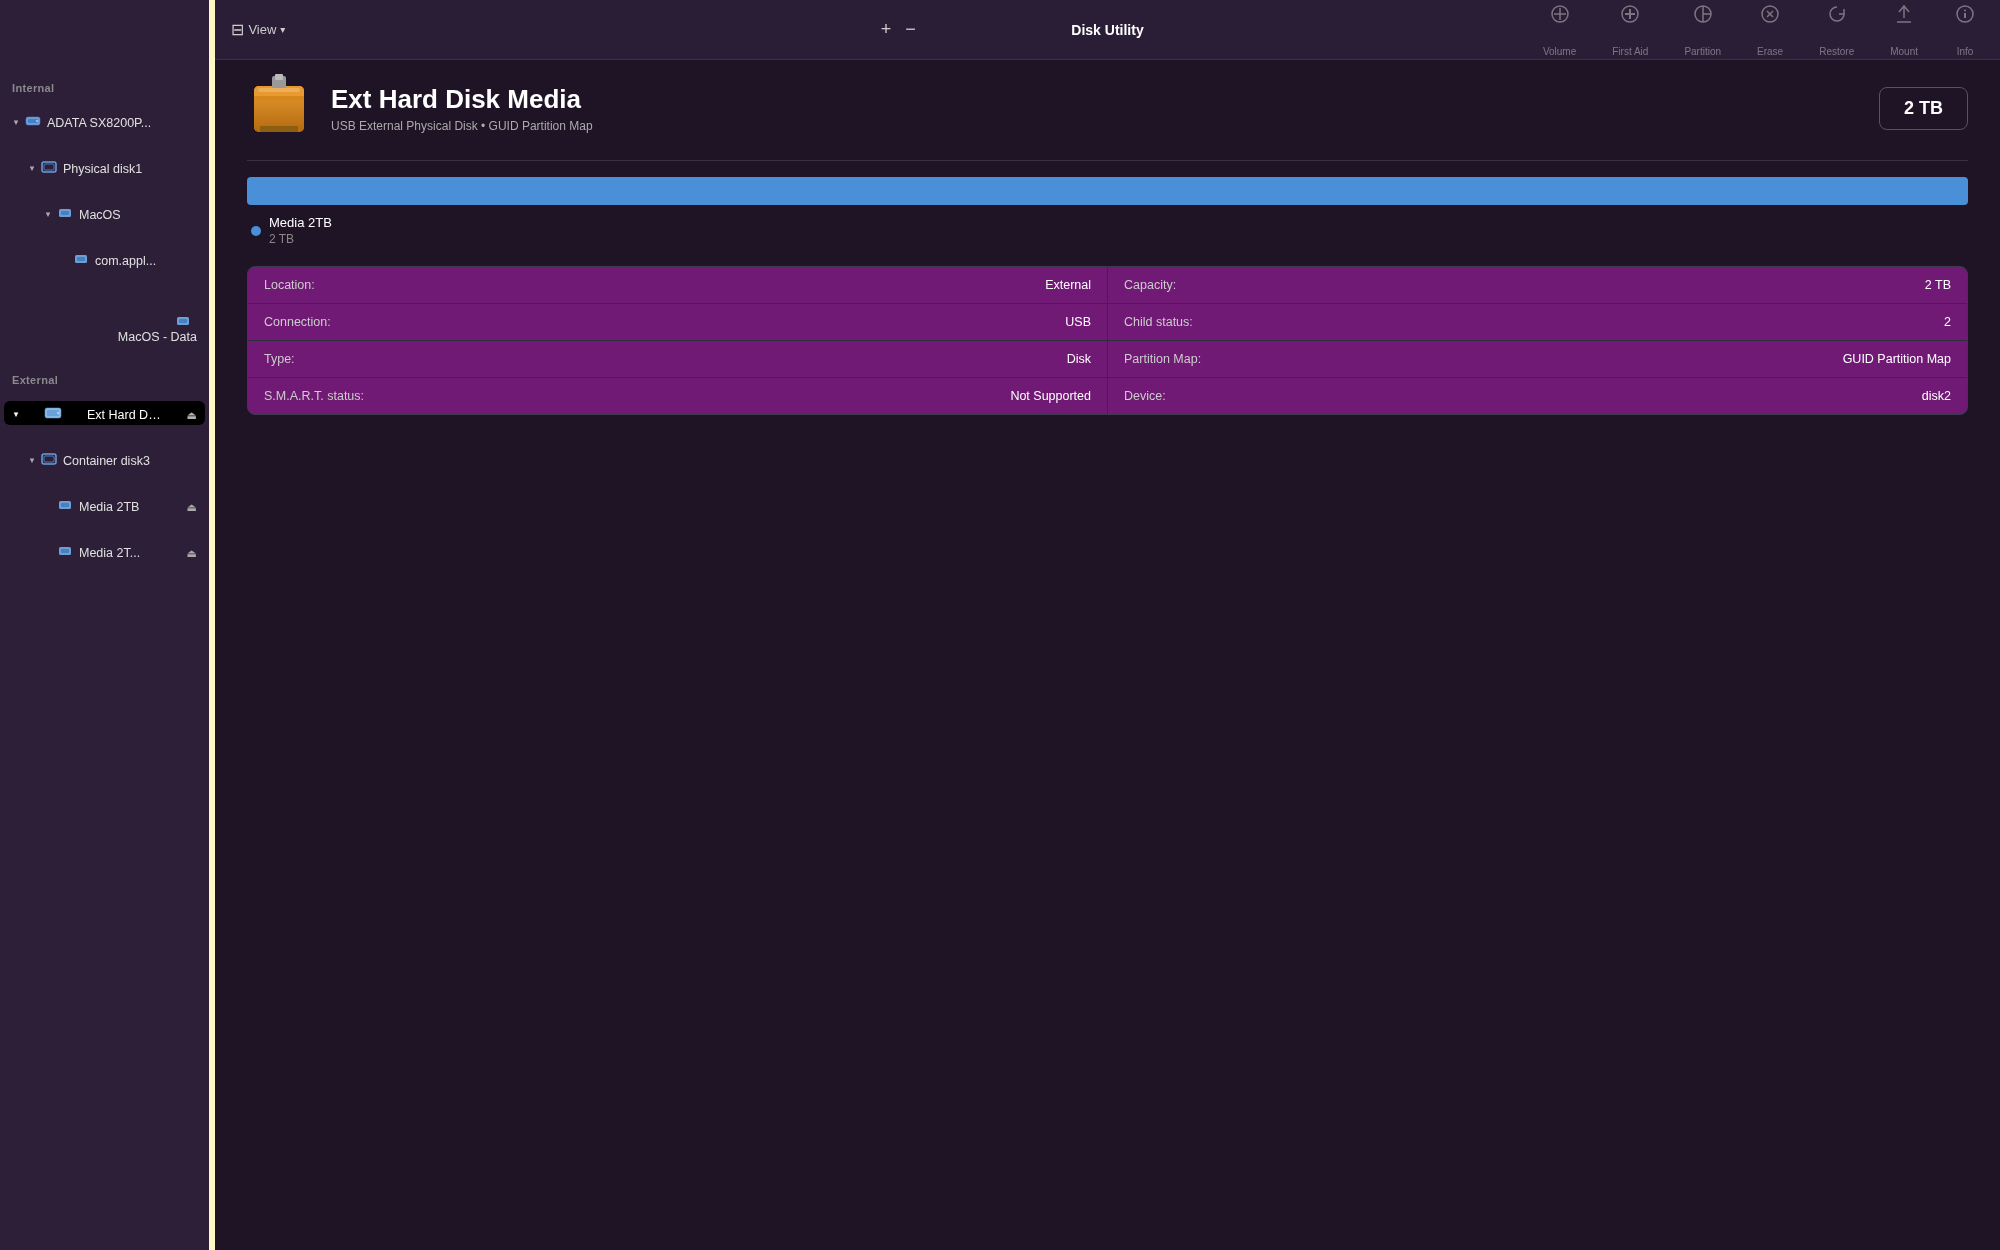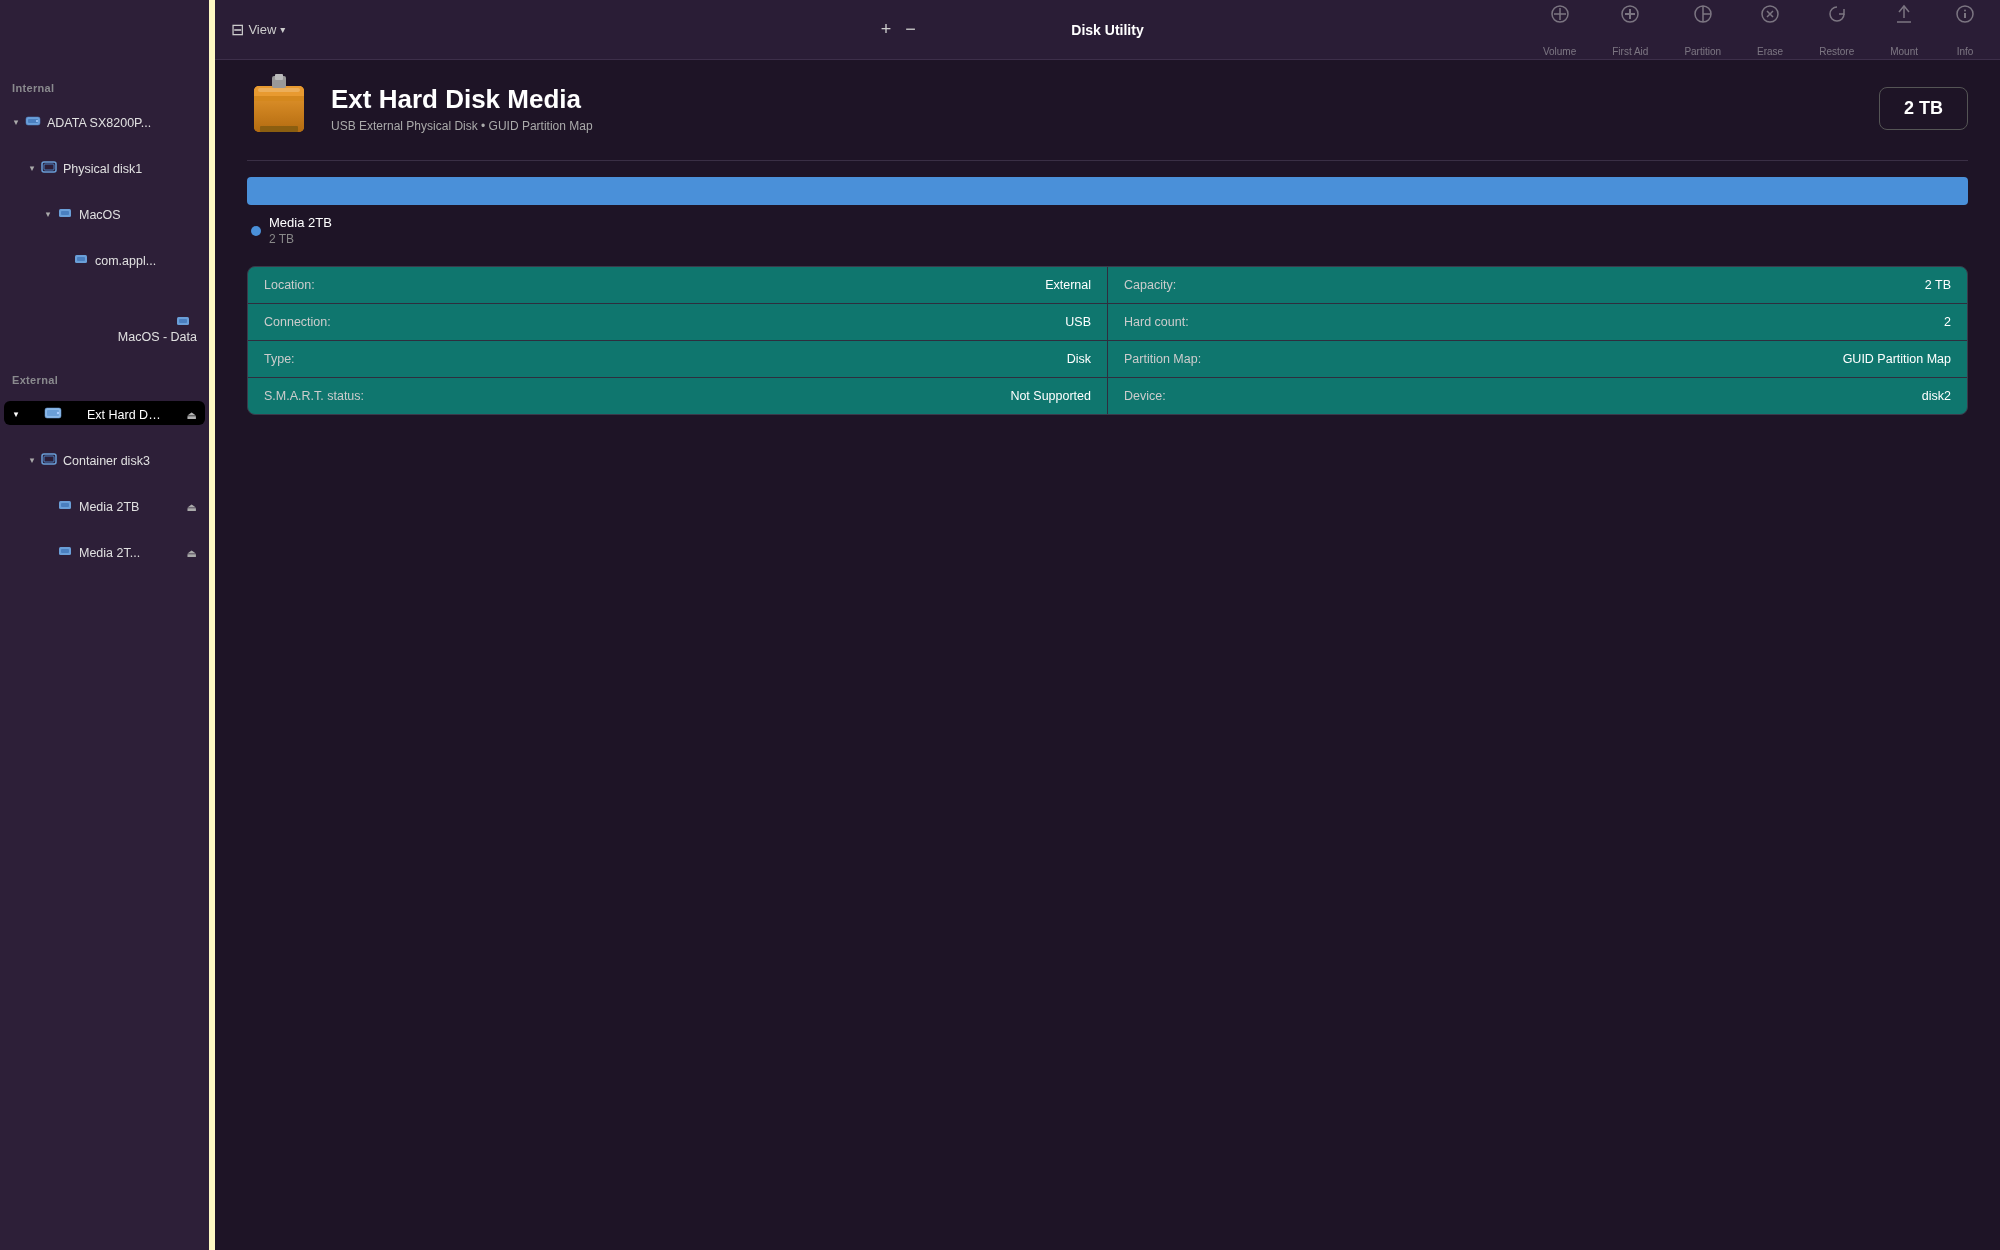--- a/index.html
+++ b/index.html
@@ -232,21 +232,21 @@
       color: #888;
       margin-top: 2px;
     }
 
     
     .info-table {
       border: 1px solid #3a3a4a;
       border-radius: 8px;
       overflow: hidden;
       margin-top: 20px;
-      background: #0f766e;
+      background: #701a75;
     }
 
     .info-table-row {
       display: flex;
       border-bottom: 1px solid #2e2e3e;
     }
     .info-table-row:last-child { border-bottom: none; }
 
     .info-cell {
       flex: 1;
@@ -544,21 +544,21 @@
           <span class="info-value">2 TB</span>
         </div>
       </div>
 
       <div class="info-table-row">
         <div class="info-cell">
           <span class="info-label">Connection:</span>
           <span class="info-value">USB</span>
         </div>
         <div class="info-cell">
-          <span class="info-label">Hard count:</span>
+          <span class="info-label">Child status:</span>
           <span class="info-value">2</span>
         </div>
       </div>
 
       <div class="info-table-row">
         <div class="info-cell">
           <span class="info-label">Type:</span>
           <span class="info-value">Disk</span>
         </div>
         <div class="info-cell">

